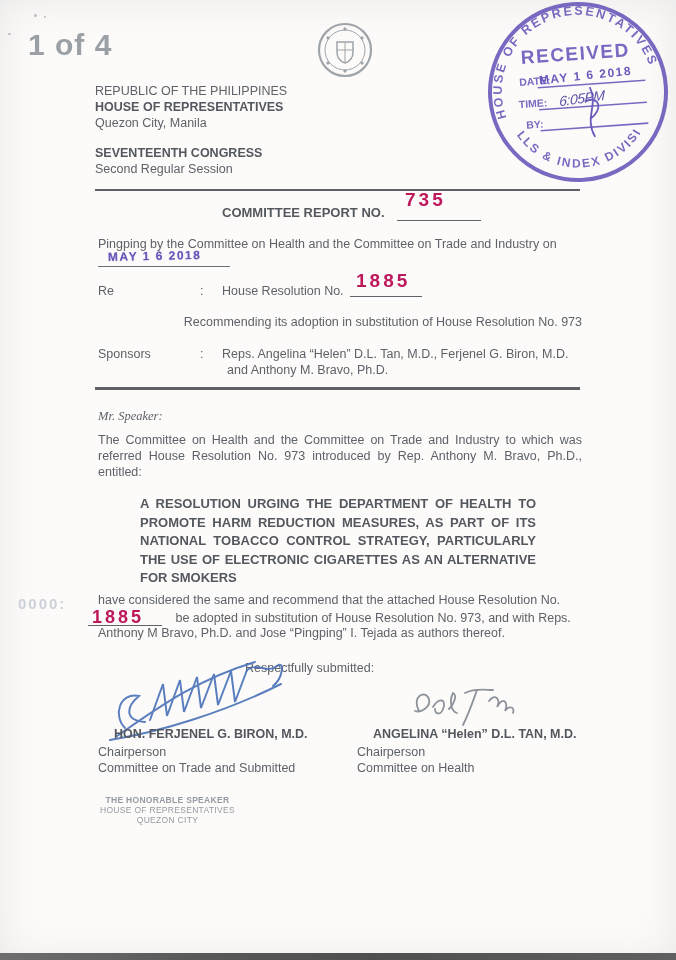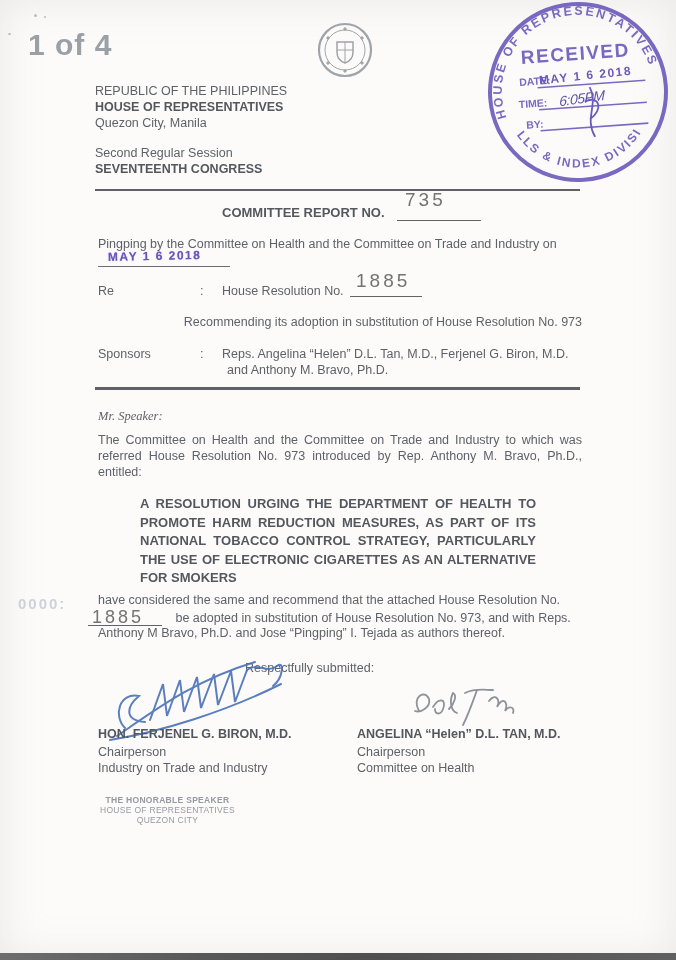--- a/index.html
+++ b/index.html
@@ -7,26 +7,26 @@
   .page{position:relative;width:676px;height:960px;margin:0 auto;background:#fcfbfa;overflow:hidden;
         box-shadow:inset 0 0 40px rgba(180,180,180,.25);}
   .abs{position:absolute;}
   .txt{color:#5e6268;font-size:12.5px;line-height:16px;}
   .b{font-weight:bold;color:#54585e;}
   .center{text-align:left;}
   .just{text-align:justify;}
   .ital{font-style:italic;}
   .rule{background:#5f6166;}
   .uline{display:inline-block;border-bottom:1.5px solid #70757c;}
-  .stamp-num{font-weight:normal;color:#737373;letter-spacing:3px;font-size:19px;line-height:19px;}
+  .stamp-num{font-weight:bold;color:#be185d;letter-spacing:3px;font-size:19px;line-height:19px;}
   .purple-stamp{color:#5c49b5;font-weight:bold;font-size:12px;letter-spacing:1.5px;opacity:.92;}
   .faint{color:#cdd2da;font-weight:bold;letter-spacing:2px;font-size:15px;}
   .page-ind{color:#9aa0a6;font-weight:bold;font-size:30px;letter-spacing:1px;}
   .footer-sm{color:#959aa2;font-size:8.5px;line-height:10px;letter-spacing:.3px;text-align:center;}
-  .sig-name{font-weight:bold;color:#53575d;font-size:12.5px;}
+  .sig-name{font-weight:bold;color:#53575d;font-size:12.5px;margin-left:16px;}
   .speck{position:absolute;background:#b9bec6;border-radius:50%;}
 </style>
 </head>
 <body>
 
 <div class="page">
 
   <div class="speck" style="left:34px;top:14px;width:3px;height:3px;"></div>
   <div class="speck" style="left:44px;top:16px;width:2px;height:2px;"></div>
   <div class="speck" style="left:8px;top:33px;width:3px;height:2px;"></div>
@@ -47,22 +47,22 @@
       <circle cx="29" cy="51" r="1.2" fill="#8f959c"></circle>
     </g>
   </svg>
 
   <div class="abs center" style="left:95px;top:83px;width:500px;">
     <div class="txt">REPUBLIC OF THE PHILIPPINES</div>
     <div class="txt b">HOUSE OF REPRESENTATIVES</div>
     <div class="txt">Quezon City, Manila</div>
   </div>
   <div class="abs center" style="left:95px;top:145px;width:500px;">
+    <div class="txt b">SEVENTEENTH CONGRESS</div>
     <div class="txt">Second Regular Session</div>
-    <div class="txt b">SEVENTEENTH CONGRESS</div>
   </div>
 
   <svg class="abs" style="left:478px;top:-8px;opacity:.9;" width="200" height="200" viewBox="0 0 200 200">
     <g transform="rotate(-4 100 100)">
       <circle cx="100" cy="100" r="88" fill="none" stroke="#6d59bb" stroke-width="4"></circle>
       <defs>
         <path id="arcTop" d="M 29,126 A 76,76 0 1 1 171,126"></path>
         <path id="arcBot" d="M 38,142 A 74,74 0 0 0 162,142"></path>
       </defs>
       <text font-family="Liberation Sans, sans-serif" font-size="12.5" font-weight="bold" fill="#6d59bb" letter-spacing="2.2">
@@ -143,21 +143,21 @@
       <path d="M44,24 C50,18 52,10 48,8 C44,16 46,26 52,28"></path>
       <path d="M60,8 C70,3 80,5 88,5"></path>
       <path d="M72,5 C68,16 64,28 58,40"></path>
       <path d="M84,16 C90,8 96,14 92,22 C98,10 104,18 100,26 C104,20 110,22 108,28"></path>
     </g>
   </svg>
 
   <div class="abs" style="left:98px;top:727px;width:250px;">
     <div class="sig-name">HON. FERJENEL G. BIRON, M.D.</div>
     <div class="txt" style="margin-top:3px;">Chairperson</div>
-    <div class="txt">Industry on Trade and Industry</div>
+    <div class="txt">Committee on Trade and Submitted</div>
   </div>
   <div class="abs" style="left:357px;top:727px;width:250px;">
     <div class="sig-name">ANGELINA “Helen” D.L. TAN, M.D.</div>
     <div class="txt" style="margin-top:3px;">Chairperson</div>
     <div class="txt">Committee on Health</div>
   </div>
 
   <div class="abs" style="left:100px;top:795px;">
     <div class="footer-sm" style="font-weight:bold;">THE HONORABLE SPEAKER</div>
     <div class="footer-sm">HOUSE OF REPRESENTATIVES</div>

